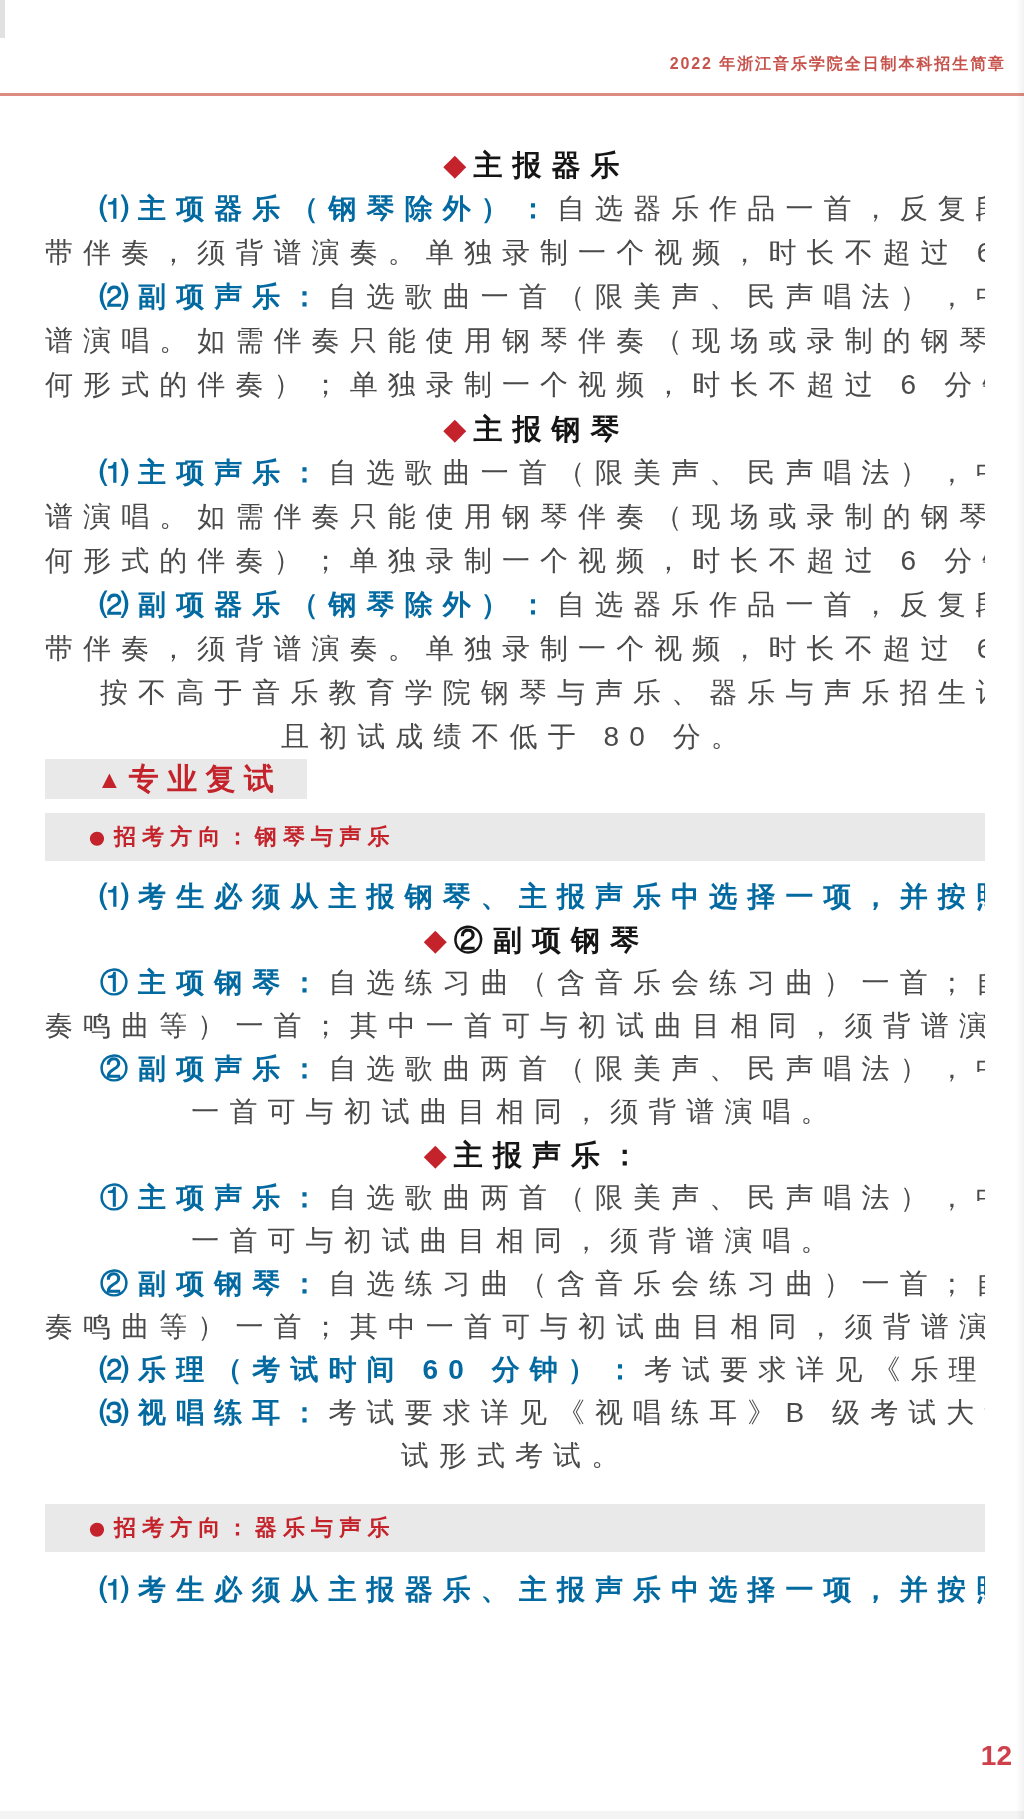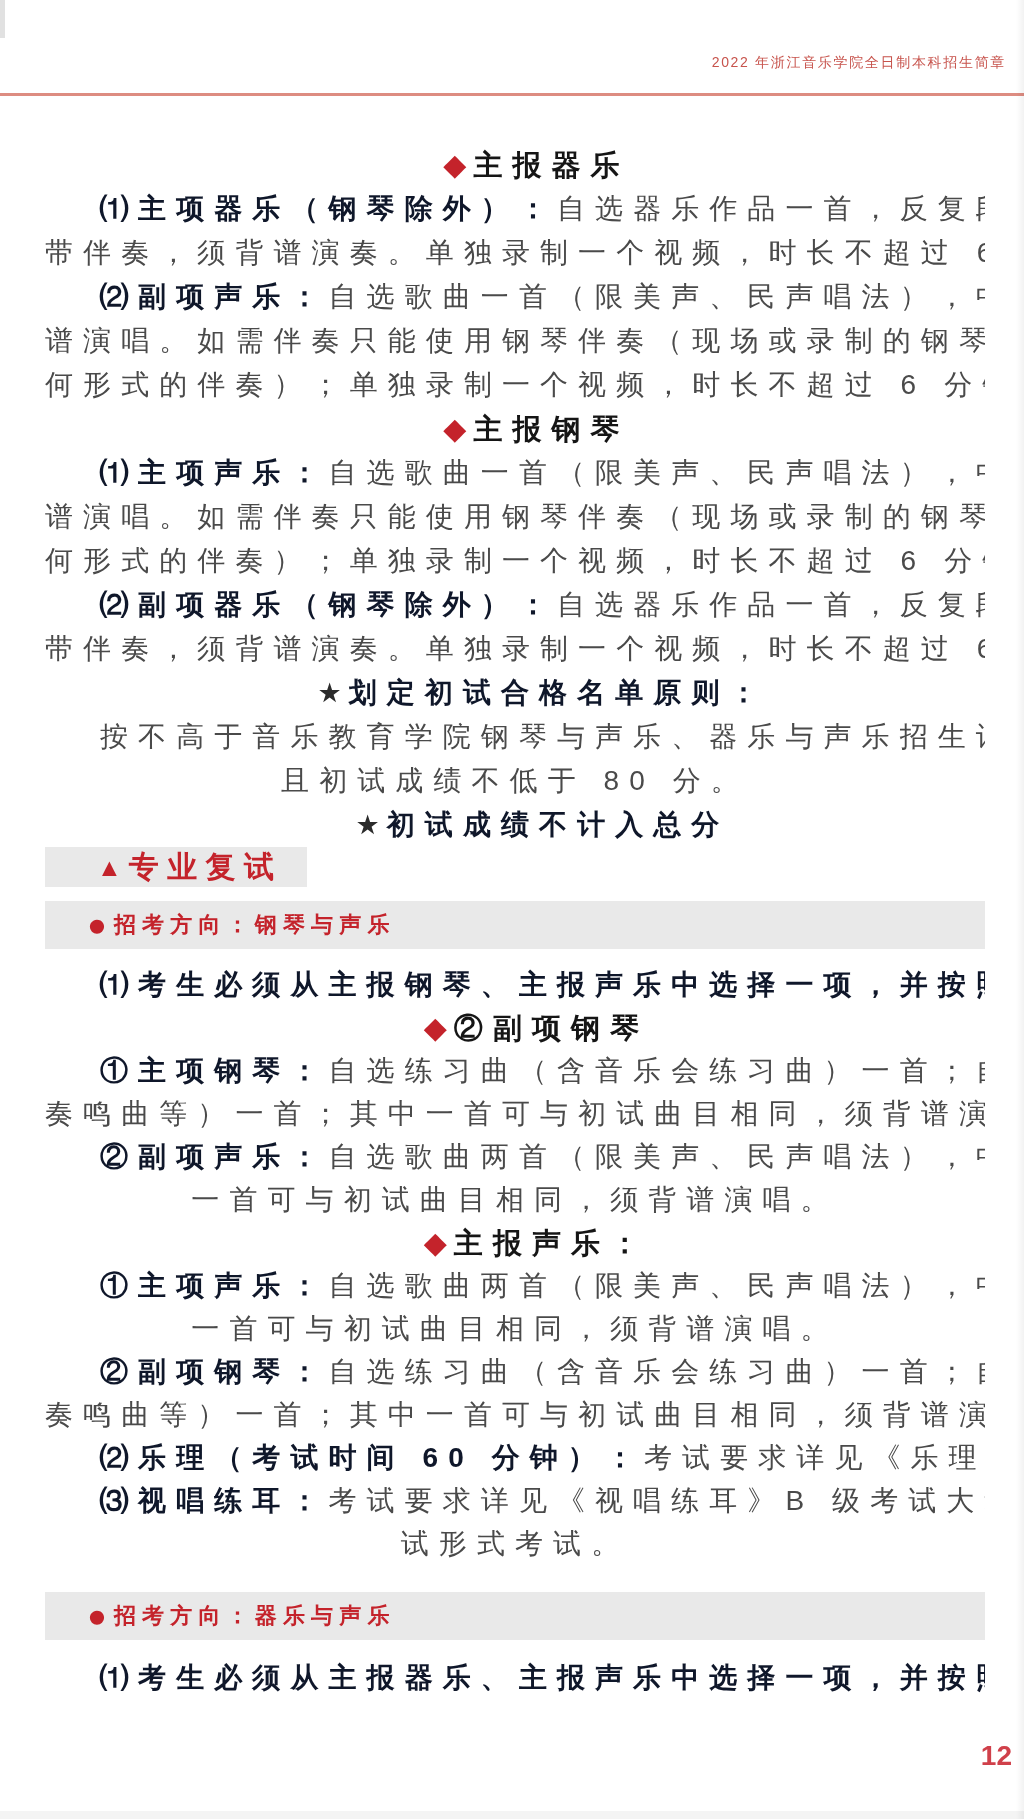--- a/index.html
+++ b/index.html
@@ -8,35 +8,35 @@
     font-family:"Liberation Sans", sans-serif; overflow:hidden;
   }
   
   .corner-mark { position:absolute; left:0; top:0; width:5px; height:38px; background:#c9c9c9; opacity:.55; }
   .edge-right  { position:absolute; right:0; top:0; width:8px; height:100%;
                  background:linear-gradient(to right, rgba(0,0,0,0), rgba(0,0,0,0.05)); }
   .edge-bottom { position:absolute; left:0; bottom:0; width:100%; height:8px; background:rgba(0,0,0,0.045); }
 
   
   .header-title {
-    position:absolute; top:54px; right:18px; font-size:14px; font-weight:normal;
+    position:absolute; top:54px; right:18px; font-size:16px; font-weight:bold;
     color:#c7534c; letter-spacing:.12em; white-space:nowrap;
   }
   .rule { position:absolute; top:93px; left:0; width:100%; height:3px; background:#dd8c81; }
 
   
   .content { position:absolute; left:45px; top:130px; width:940px; }
 
   .sec1 { padding-top:13px; }
   .ln {
     height:44px; line-height:44px; white-space:nowrap; overflow:hidden;
     font-size:28px; color:#4a4a4a; letter-spacing:.36em;text-align:center;
   }
   .sec2 .ln, .sec3 .ln { height:43px; line-height:43px; }
-  .ln b { font-weight:bold; color:#0f172a; }
+  .ln b { font-weight:bold; color:#0369a1; }
   .ln.ind { padding-left:55px; }
   .ln.hd  { padding-left:43px; }
   .ln.hd b { font-size:29px; color:#151515; }
   .mk { letter-spacing:0; margin-right:7px; }
   .mk.dm   { color:#c4232b; font-size:30px; }
   .mk.star { color:#2b2b2b; font-size:27px; }
 
   
   .band { background:#e9e9e9; display:flex; align-items:center; box-sizing:border-box; }
   .band .mk { color:#c4232b; }
@@ -73,24 +73,22 @@
       <div class="ln"><span>带伴奏，须背谱演奏。单独录制一个视频，时长不超过 6 分钟。</span></div>
       <div class="ln ind"><b>⑵副项声乐：</b><span>自选歌曲一首（限美声、民声唱法），中文、外文不限，须背</span></div>
       <div class="ln"><span>谱演唱。如需伴奏只能使用钢琴伴奏（现场或录制的钢琴伴奏，不得使用其他任</span></div>
       <div class="ln"><span>何形式的伴奏）；单独录制一个视频，时长不超过 6 分钟。</span></div>
       <div class="ln hd"><span class="mk dm">◆</span><b>主报钢琴</b></div>
       <div class="ln ind"><b>⑴主项声乐：</b><span>自选歌曲一首（限美声、民声唱法），中文、外文不限，须背</span></div>
       <div class="ln"><span>谱演唱。如需伴奏只能使用钢琴伴奏（现场或录制的钢琴伴奏，不得使用其他任</span></div>
       <div class="ln"><span>何形式的伴奏）；单独录制一个视频，时长不超过 6 分钟。</span></div>
       <div class="ln ind"><b>⑵副项器乐（钢琴除外）：</b><span>自选器乐作品一首，反复段落不重复演奏；不得</span></div>
       <div class="ln"><span>带伴奏，须背谱演奏。单独录制一个视频，时长不超过 6 分钟。</span></div>
-      <div class="ln ind"><span class="mk star">★</span><b>划定初试合格名单原则：</b></div>
       <div class="ln ind"><span>按不高于音乐教育学院钢琴与声乐、器乐与声乐招生计划数的 5 倍分别划定，</span></div>
       <div class="ln"><span>且初试成绩不低于 80 分。</span></div>
-      <div class="ln ind"><span class="mk star">★</span><b>初试成绩不计入总分</b></div>
     </div>
 
     <div class="band band1">
       <span class="mk">▲</span>
       <span class="band-label">专业复试</span>
     </div>
 
     <div class="band band2">
       <span class="mk">●</span>
       <span class="band-label">招考方向：钢琴与声乐</span>

